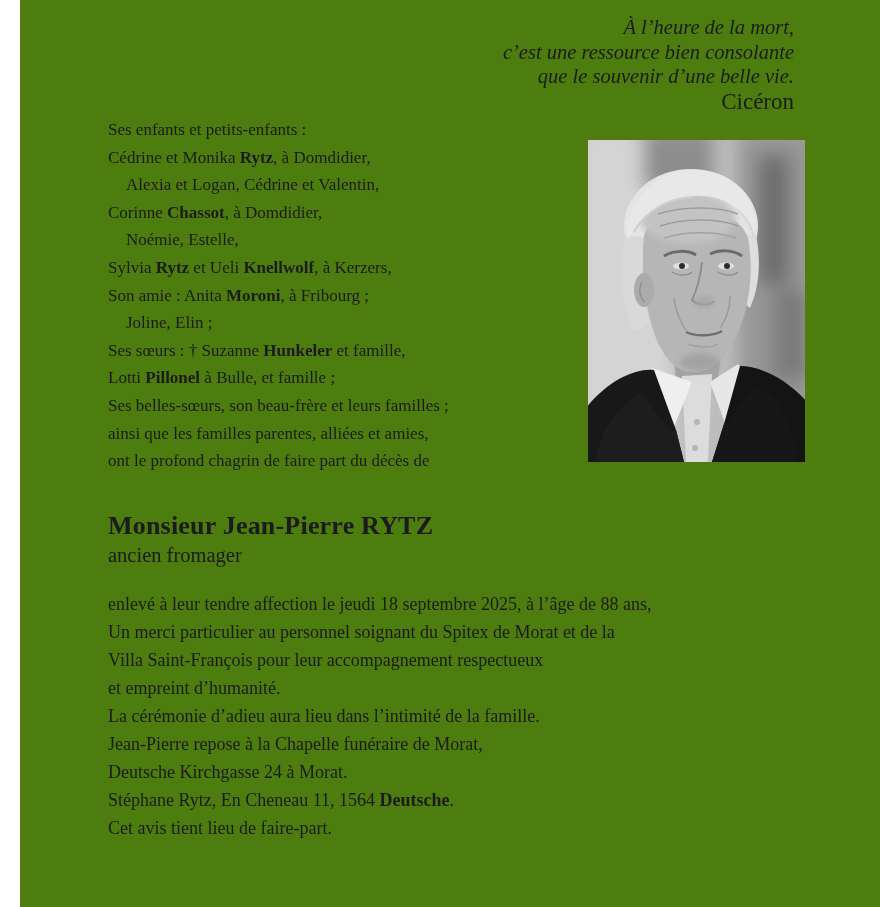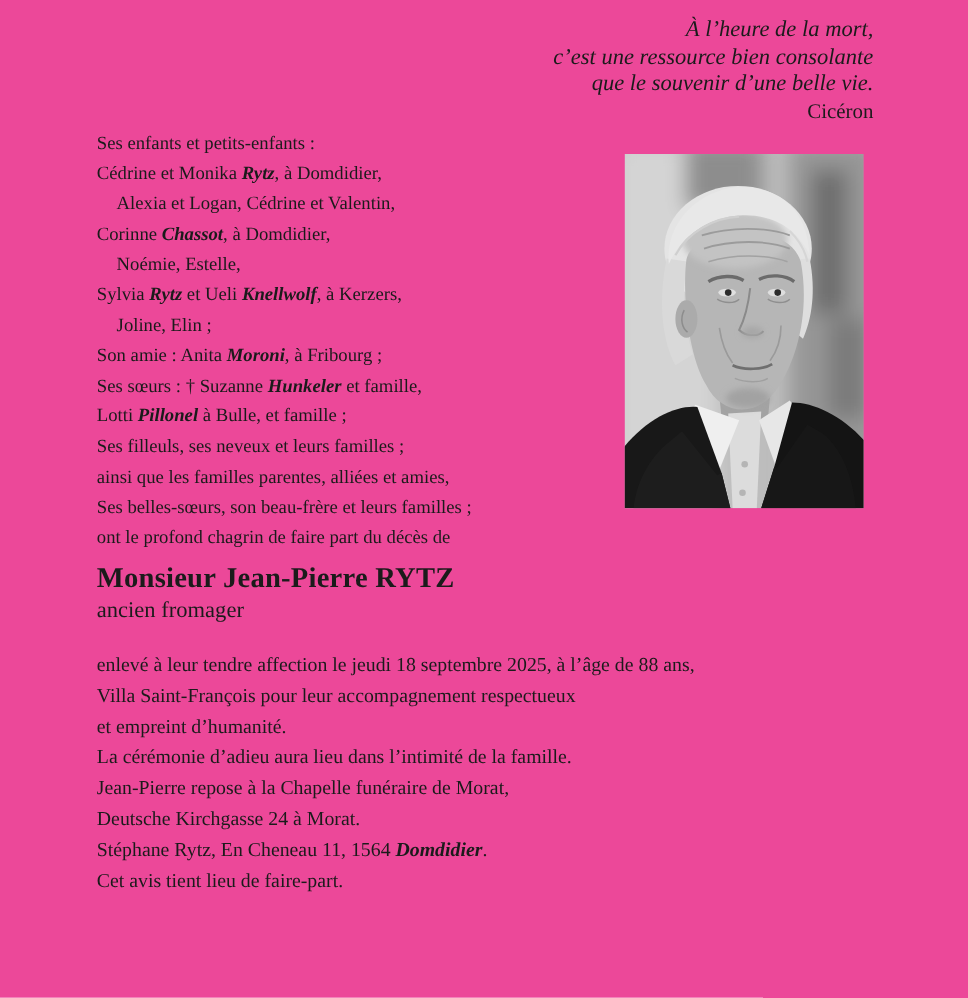--- a/index.html
+++ b/index.html
@@ -1,34 +1,34 @@
 <!DOCTYPE html>
 <html><head>
 <meta charset="utf-8">
 <style>
   html,body{margin:0;padding:0;}
   body{
     width:880px;height:907px;position:relative;background:#ffffff;
     font-family:"Liberation Serif", serif;color:#1b1b1b;overflow:hidden;
   }
-  .page{position:absolute;inset:0;background:#ec4899;}
+  .page{position:absolute;inset:0;background:#4d7c0f;margin-left:20px;}
 
   .quote{
     position:absolute;top:15px;right:86px;text-align:right;
     font-style:italic;font-size:20.5px;line-height:24.5px;
   }
-  .quote-author{font-style:normal;font-size:19px;margin-top:1px;}
+  .quote-author{font-style:normal;font-size:23px;margin-top:1px;}
 
   .family{
     position:absolute;left:88px;top:116px;
     font-size:17px;line-height:27.6px;white-space:nowrap;
   }
   .family .indent{padding-left:18px;}
 
-  .b{font-weight:bold;font-style:italic;}
+  .b{font-weight:bold;}
 
   .photo{
     position:absolute;left:568px;top:140px;width:217px;height:322px;
     display:block;
   }
 
   .title-block{position:absolute;left:88px;top:510px;width:705px;}
   .deceased-name{font-size:26px;font-weight:bold;line-height:32px;letter-spacing:0.2px;}
   .deceased-role{font-size:20.5px;line-height:27px;}
 
@@ -52,27 +52,26 @@
     <div class="quote-author">Cicéron</div>
   </div>
 
   <div class="family">
       <div class="line"><span>Ses enfants et petits-enfants :</span></div>
       <div class="line"><span>Cédrine et Monika </span><span class="b">Rytz</span><span>, à Domdidier,</span></div>
       <div class="line indent"><span>Alexia et Logan, Cédrine et Valentin,</span></div>
       <div class="line"><span>Corinne </span><span class="b">Chassot</span><span>, à Domdidier,</span></div>
       <div class="line indent"><span>Noémie, Estelle,</span></div>
       <div class="line"><span>Sylvia </span><span class="b">Rytz</span><span> et Ueli </span><span class="b">Knellwolf</span><span>, à Kerzers,</span></div>
+      <div class="line"><span>Son amie : Anita </span><span class="b">Moroni</span><span>, à Fribourg ;</span></div>
       <div class="line indent"><span>Joline, Elin ;</span></div>
-      <div class="line"><span>Son amie : Anita </span><span class="b">Moroni</span><span>, à Fribourg ;</span></div>
       <div class="line"><span>Ses sœurs : † Suzanne </span><span class="b">Hunkeler</span><span> et famille,</span></div>
       <div class="line"><span>Lotti </span><span class="b">Pillonel</span><span> à Bulle, et famille ;</span></div>
-      <div class="line"><span>Ses filleuls, ses neveux et leurs familles ;</span></div>
+      <div class="line"><span>Ses belles-sœurs, son beau-frère et leurs familles ;</span></div>
       <div class="line"><span>ainsi que les familles parentes, alliées et amies,</span></div>
-      <div class="line"><span>Ses belles-sœurs, son beau-frère et leurs familles ;</span></div>
       <div class="line"><span>ont le profond chagrin de faire part du décès de</span></div>
     </div>
 
   <svg class="photo" viewBox="0 0 217 322" preserveAspectRatio="none" role="img">
     <defs>
       <filter id="b8" x="-30%" y="-30%" width="160%" height="160%">
           <feGaussianBlur stdDeviation="9"></feGaussianBlur>
         </filter>
       <filter id="b3" x="-40%" y="-40%" width="180%" height="180%">
           <feGaussianBlur stdDeviation="3"></feGaussianBlur>
@@ -142,22 +141,23 @@
     </g>
   </svg>
 
   <div class="title-block">
     <div class="deceased-name">Monsieur Jean-Pierre RYTZ</div>
     <div class="deceased-role">ancien fromager</div>
   </div>
 
   <div class="body-text">
       <div class="line"><span>enlevé à leur tendre affection le jeudi 18 septembre 2025, à l’âge de 88 ans,</span></div>
+      <div class="line"><span>Un merci particulier au personnel soignant du Spitex de Morat et de la</span></div>
       <div class="line"><span>Villa Saint-François pour leur accompagnement respectueux</span></div>
       <div class="line"><span>et empreint d’humanité.</span></div>
       <div class="line"><span>La cérémonie d’adieu aura lieu dans l’intimité de la famille.</span></div>
       <div class="line"><span>Jean-Pierre repose à la Chapelle funéraire de Morat,</span></div>
       <div class="line"><span>Deutsche Kirchgasse 24 à Morat.</span></div>
-      <div class="line"><span>Stéphane Rytz, En Cheneau 11, 1564 </span><span class="b">Domdidier</span><span>.</span></div>
+      <div class="line"><span>Stéphane Rytz, En Cheneau 11, 1564 </span><span class="b">Deutsche</span><span>.</span></div>
       <div class="line center"><span>Cet avis tient lieu de faire-part.</span></div>
     </div>
 
 </div>
 
 </body></html>

